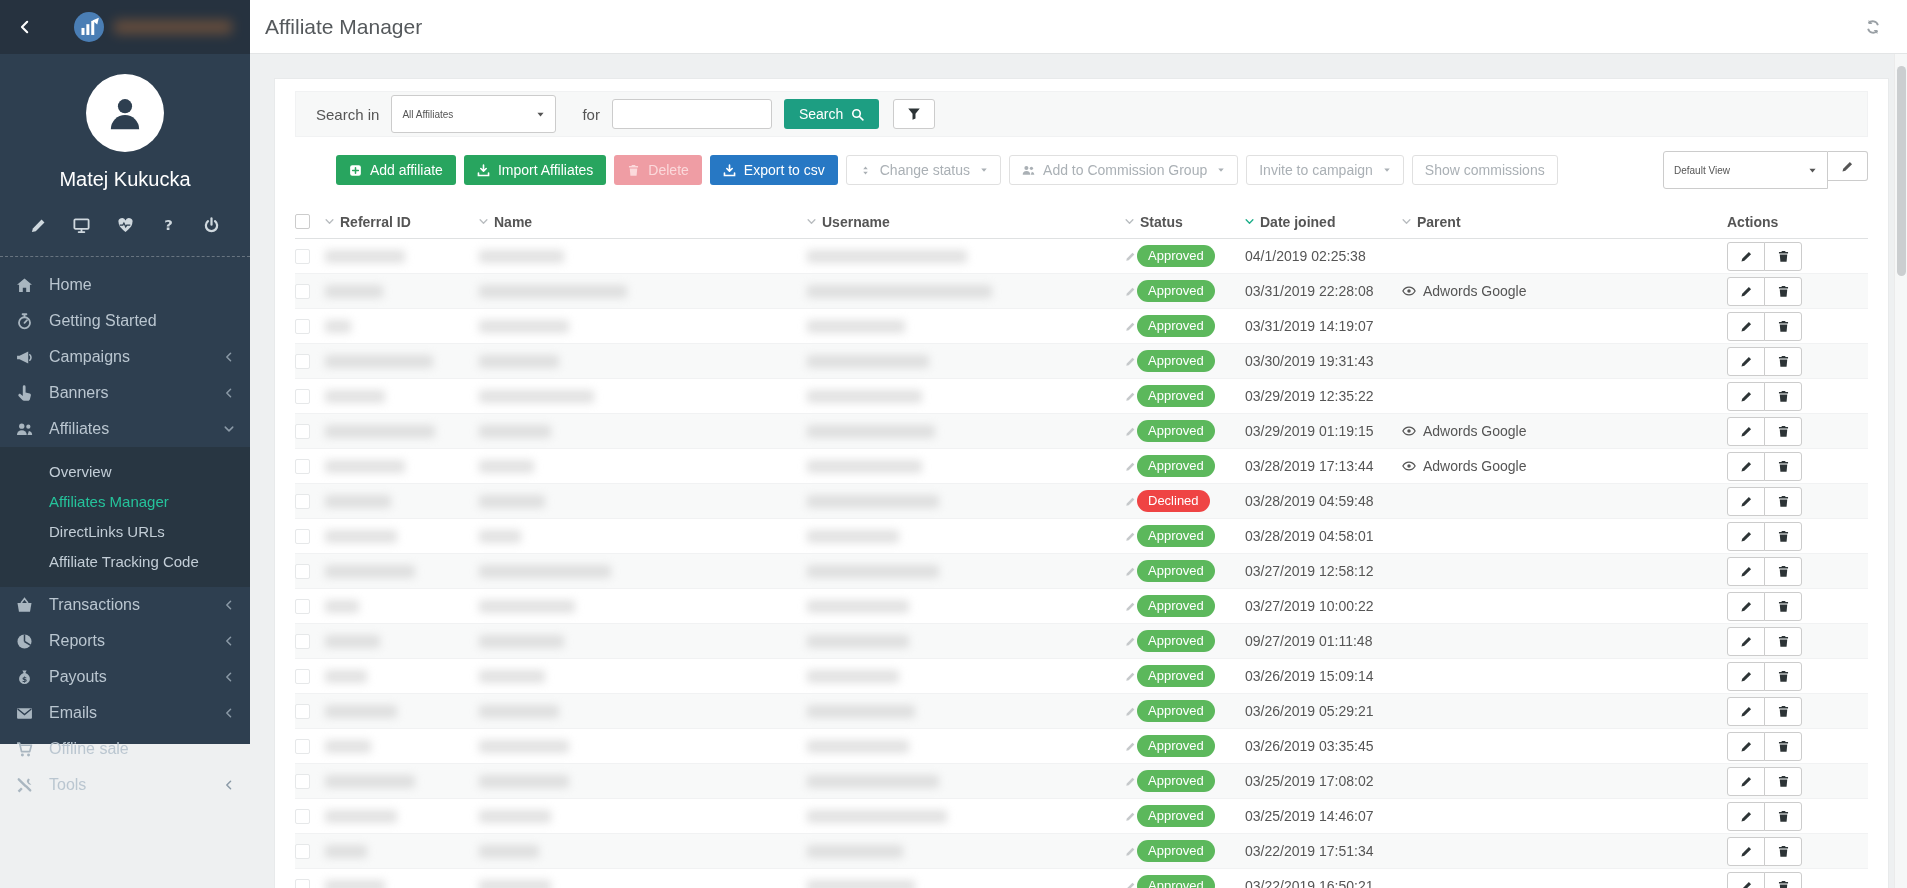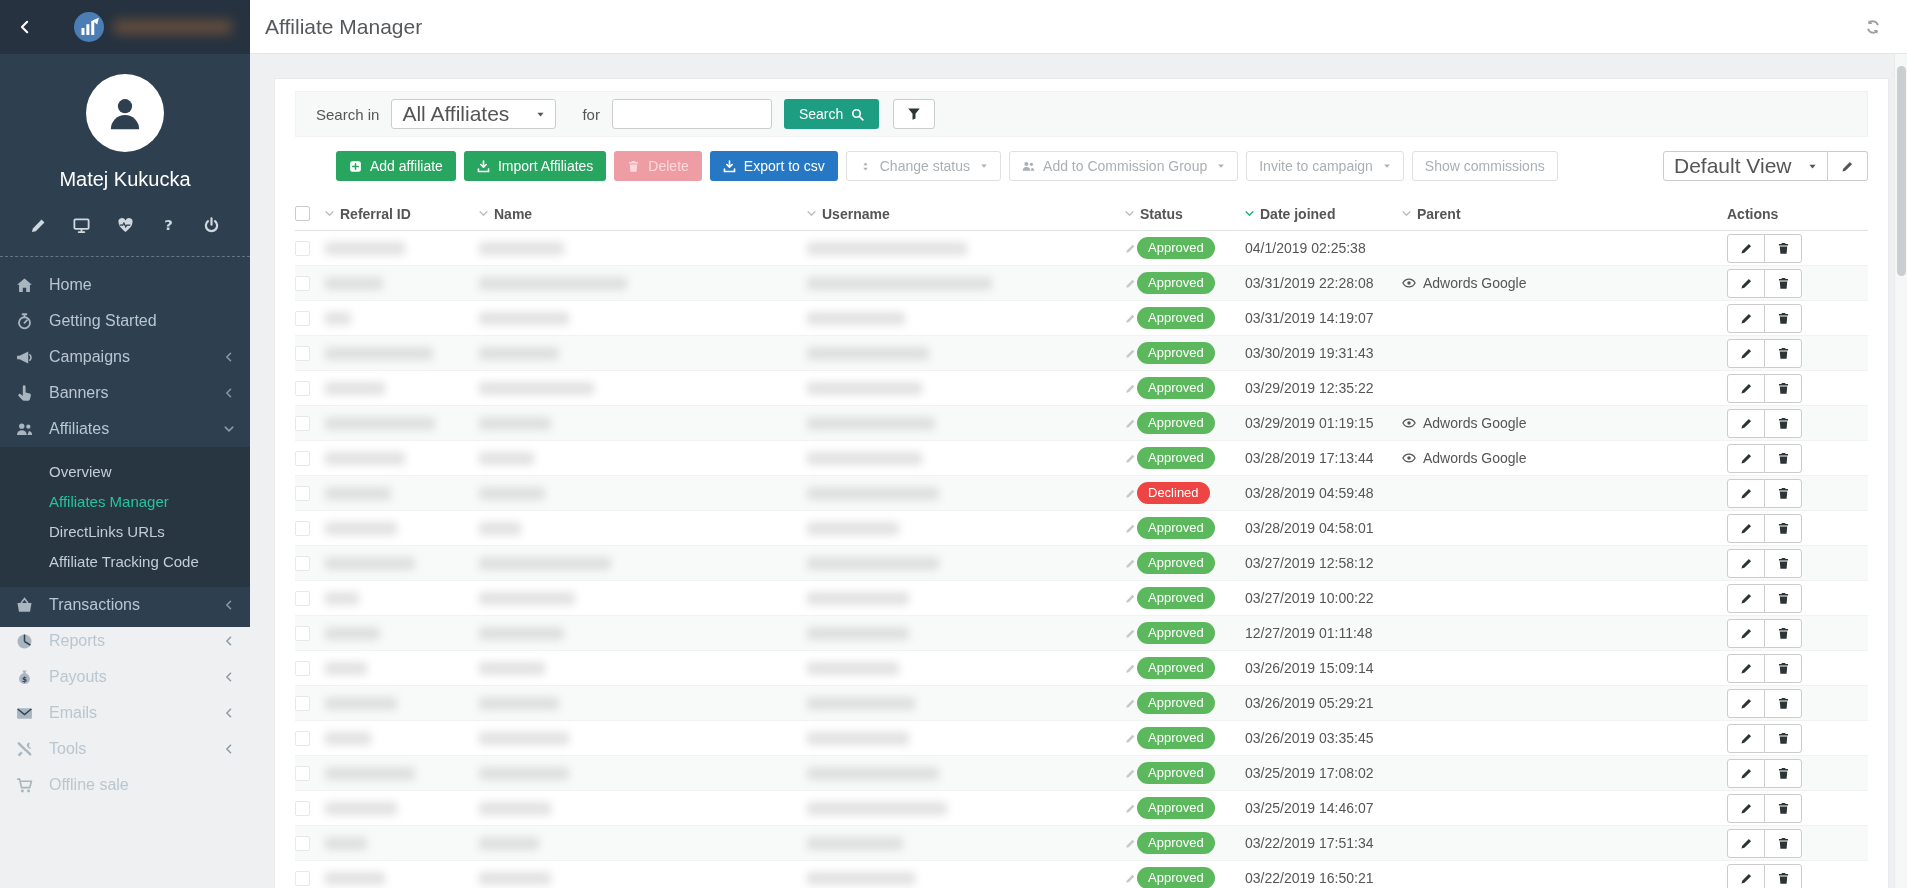--- a/index.html
+++ b/index.html
@@ -6,21 +6,21 @@
   html,body { margin:0; padding:0; }
   body {
     width:1907px; height:888px; overflow:hidden;
     font-family:"Liberation Sans", sans-serif;
     background:#eef0f1; color:#555;
   }
   .ico { display:inline-flex; }
   .ico svg { width:100%; height:100%; display:block; }
 
   
-  .sidebar { position:fixed; left:0; top:0; width:250px; height:627px; background:#2e3f50; z-index:5; }
+  .sidebar { position:fixed; left:0; top:0; width:250px; height:744px; background:#2e3f50; z-index:5; }
   .sb-top { height:54px; background:#26323f; display:flex; align-items:center; padding:0 18px; }
   .back-ico { width:14px; height:20px; color:#fff; cursor:pointer; }
   .logo-ico { width:30px; height:30px; margin-left:42px; }
   .brand-blur { width:118px; height:14px; margin-left:10px; background:#a4683a; border-radius:3px; filter:blur(6px); opacity:.5; }
 
   .profile { text-align:center; padding-top:20px; }
   .avatar { width:78px; height:78px; background:#fff; border-radius:50%; margin:0 auto;
             display:flex; align-items:center; justify-content:center; color:#2e3f50; }
   .avatar .ico { width:42px; height:42px; }
   .uname { color:#fff; font-size:20px; margin-top:16px; font-weight:400; }
@@ -44,22 +44,22 @@
   .topbar h1 { margin:0; font-size:21px; font-weight:400; color:#55595c; }
   .refresh-ico { width:16px; height:16px; color:#9aa0a5; cursor:pointer; }
 
   .content { padding:24px 18px 0 24px; }
   .panel { background:#fff; border:1px solid #e8eaeb; min-height:810px; padding:12px 20px; }
 
   
   .search-strip { background:#f7f8f8; border:1px solid #f1f2f3; height:46px;
                   display:flex; align-items:center; padding:0 20px; margin-bottom:14px; }
   .lbl { font-size:15px; color:#555; }
-  .select { height:30px; background:#fff; border:1px solid #ccc; border-radius:3px;
-            display:flex; align-items:center; padding:0 10px; font-size:21px; color:#555; cursor:pointer; }
+  .select { height:38px; background:#fff; border:1px solid #ccc; border-radius:3px;
+            display:flex; align-items:center; padding:0 10px; font-size:10px; color:#555; cursor:pointer; }
   .select .caret { width:9px; height:9px; margin-left:auto; color:#555; }
   .scope-select { width:165px; margin-left:12px; }
   .text-input { width:160px; height:30px; border:1px solid #ccc; border-radius:3px; background:#fff;
                 margin-left:12px; padding:0 8px; font-size:14px; font-family:inherit; }
   .for-lbl { margin-left:26px; }
   .btn { height:30px; border:1px solid transparent; border-radius:3px; font-size:14px; font-family:inherit;
          display:inline-flex; align-items:center; gap:8px; padding:0 12px; cursor:pointer; background:#fff; }
   .btn .ico { width:13px; height:13px; }
   .btn .caret { width:8px; height:8px; margin-left:2px; }
   .search-btn { background:#1d9e82; color:#fff; margin-left:12px; padding:0 14px; }
@@ -289,41 +289,41 @@
         <span>Emails</span>
         <span class="ico chev">
           <svg viewBox="0 0 16 16" fill="currentColor" xmlns="http://www.w3.org/2000/svg">
             <path d="M10.5 2 L4.5 8 L10.5 14" fill="none" stroke="currentColor" stroke-width="2.4" stroke-linecap="round" stroke-linejoin="round"></path>
           </svg>
         </span>
       </div>
       <div class="menu-item">
         <span class="ico mi-icon">
           <svg viewBox="0 0 16 16" fill="currentColor" xmlns="http://www.w3.org/2000/svg">
+            <path d="M1 2 h2.4 l1.8 8 h7.7 l1.6-6 H4.8" fill="none" stroke="currentColor" stroke-width="1.6" stroke-linejoin="round"></path>
+            <circle cx="6" cy="13.2" r="1.4"></circle>
+            <circle cx="11.8" cy="13.2" r="1.4"></circle>
+          </svg>
+        </span>
+        <span>Offline sale</span>
+      </div>
+      <div class="menu-item">
+        <span class="ico mi-icon">
+          <svg viewBox="0 0 16 16" fill="currentColor" xmlns="http://www.w3.org/2000/svg">
             <path d="M2.6 2.2 l6.2 6.2 M13.4 12.6 l-4-4" stroke="currentColor" stroke-width="2.2" stroke-linecap="round" fill="none"></path>
             <path d="M11.3 1.3 a3.6 3.6 0 0 0 3.2 6 l-2.4-2.4 .8-2.8 Z"></path>
             <path d="M1.6 12.9 l3.1-3.1 1.6 1.6 -3.1 3.1 Z"></path>
           </svg>
         </span>
         <span>Tools</span>
         <span class="ico chev">
           <svg viewBox="0 0 16 16" fill="currentColor" xmlns="http://www.w3.org/2000/svg">
             <path d="M10.5 2 L4.5 8 L10.5 14" fill="none" stroke="currentColor" stroke-width="2.4" stroke-linecap="round" stroke-linejoin="round"></path>
           </svg>
         </span>
-      </div>
-      <div class="menu-item">
-        <span class="ico mi-icon">
-          <svg viewBox="0 0 16 16" fill="currentColor" xmlns="http://www.w3.org/2000/svg">
-            <path d="M1 2 h2.4 l1.8 8 h7.7 l1.6-6 H4.8" fill="none" stroke="currentColor" stroke-width="1.6" stroke-linejoin="round"></path>
-            <circle cx="6" cy="13.2" r="1.4"></circle>
-            <circle cx="11.8" cy="13.2" r="1.4"></circle>
-          </svg>
-        </span>
-        <span>Offline sale</span>
       </div>
     </nav>
 </aside>
 
 <div class="main">
   <header class="topbar">
     <h1>Affiliate Manager</h1>
     <span class="ico refresh-ico">
         <svg viewBox="0 0 16 16" fill="currentColor" xmlns="http://www.w3.org/2000/svg">
           <path d="M12.9 6.2 A5.3 5.3 0 0 0 3.6 4.3 M3.1 9.8 a5.3 5.3 0 0 0 9.3 1.9" fill="none" stroke="currentColor" stroke-width="1.8"></path>
@@ -1009,21 +1009,21 @@
               <div class="blur-bar" style="width: 102px;"></div>
             </div>
             <div class="status-cell">
               <span class="ico row-pencil">
                 <svg viewBox="0 0 16 16" fill="currentColor" xmlns="http://www.w3.org/2000/svg">
                   <path d="M1.8 14.2 l0.9-3.4 L10.9 2.4 l2.7 2.7 -8.2 8.2 Z"></path>
                 </svg>
               </span>
               <span class="badge approved">Approved</span>
             </div>
-            <div>12/27/2019 01:11:48</div>
+            <div>09/27/2019 01:11:48</div>
             <div class="parent-cell"></div>
             <div class="actions-cell">
               <button class="act-btn">
                 <span class="ico">
                   <svg viewBox="0 0 16 16" fill="currentColor" xmlns="http://www.w3.org/2000/svg">
                     <path d="M1.8 14.2 l0.9-3.4 L10.9 2.4 l2.7 2.7 -8.2 8.2 Z"></path>
                   </svg>
                 </span>
               </button>
               <button class="act-btn">

